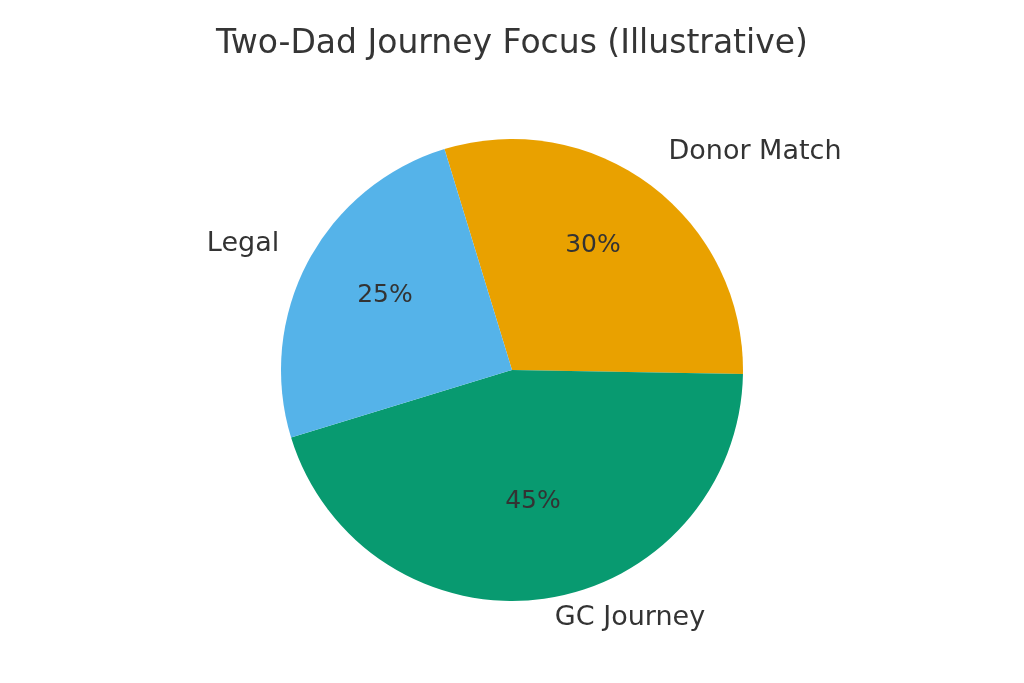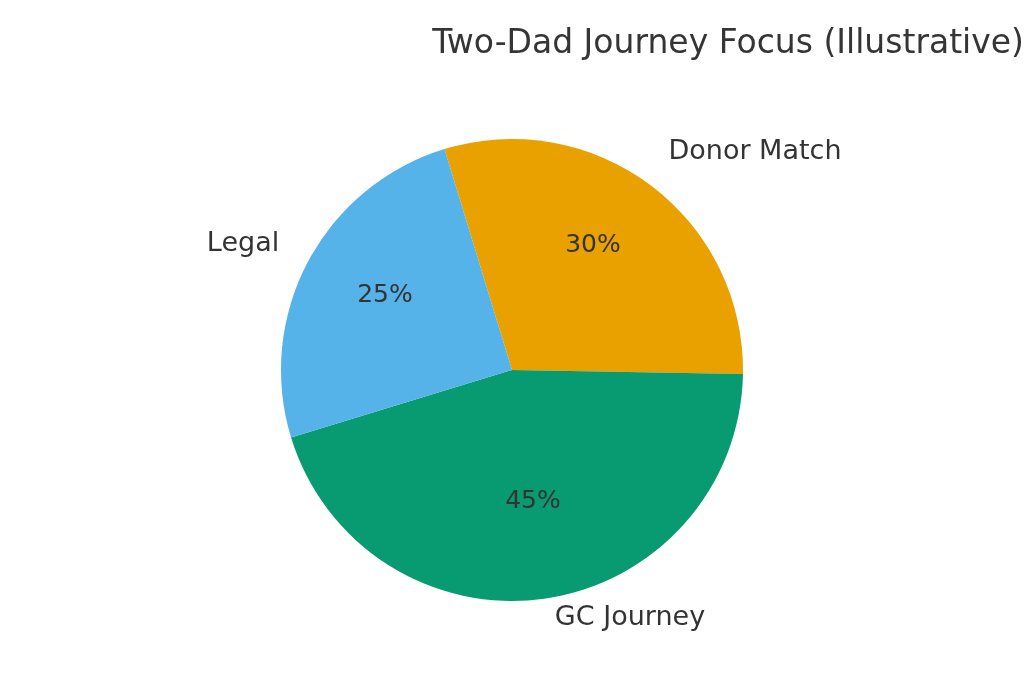--- a/index.html
+++ b/index.html
@@ -19,21 +19,21 @@
     position: absolute;
     left: 0; top: 0;
     width: 1024px;
     height: 683px;
   }
   #chart-title {
     position: absolute;
     left: 0;
     top: 20px;
     width: 1024px;
-    text-align: right;
+    text-align: center;
     font-size: 33px;
     font-weight: 400;
     color: #353535;
     letter-spacing: 0px;
     line-height: 44px;
     white-space: nowrap;
   }
   #pie-svg {
     position: absolute;
     left: 0;

